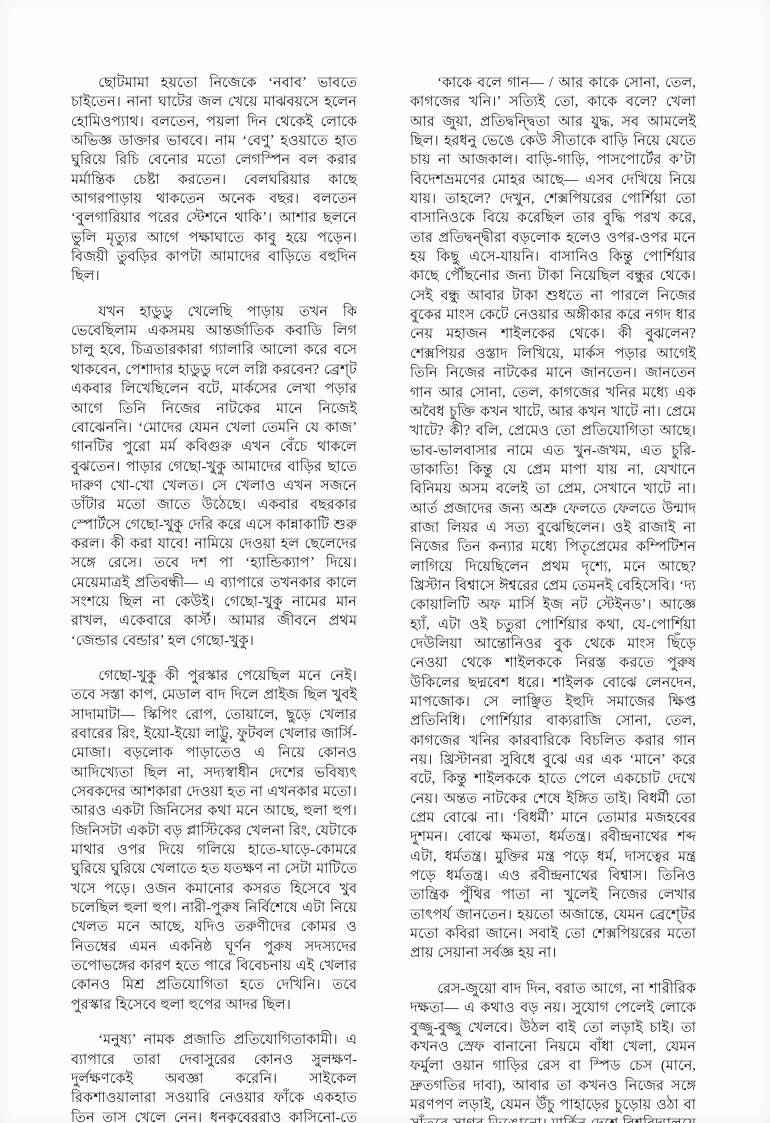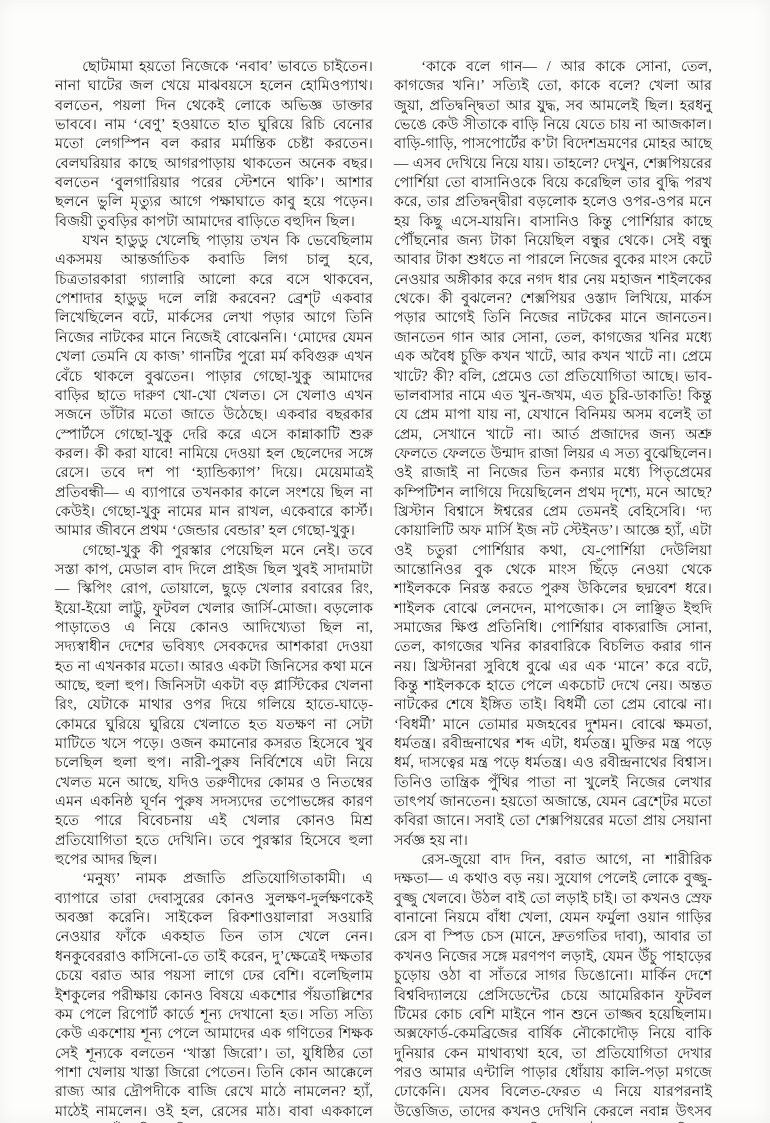--- a/index.html
+++ b/index.html
@@ -24,21 +24,21 @@
     width: 318px;
     text-align: justify;
     font-size: 14.3px;
     line-height: 19.35px;
     letter-spacing: 0.1px;
     word-spacing: 0.5px;
   }
   .column-left  { left: 55px;  }
   .column-right { left: 394px; }
   .column p {
-    margin: 0;
+    margin: 16px;
     padding: 0;
     text-indent: 1.9em;
   }
   .column p.no-indent { text-indent: 0; }
   .page-footer {
     position: absolute;
     left: 394px;
     top: 1051px;
     width: 300px;
     text-align: right;

